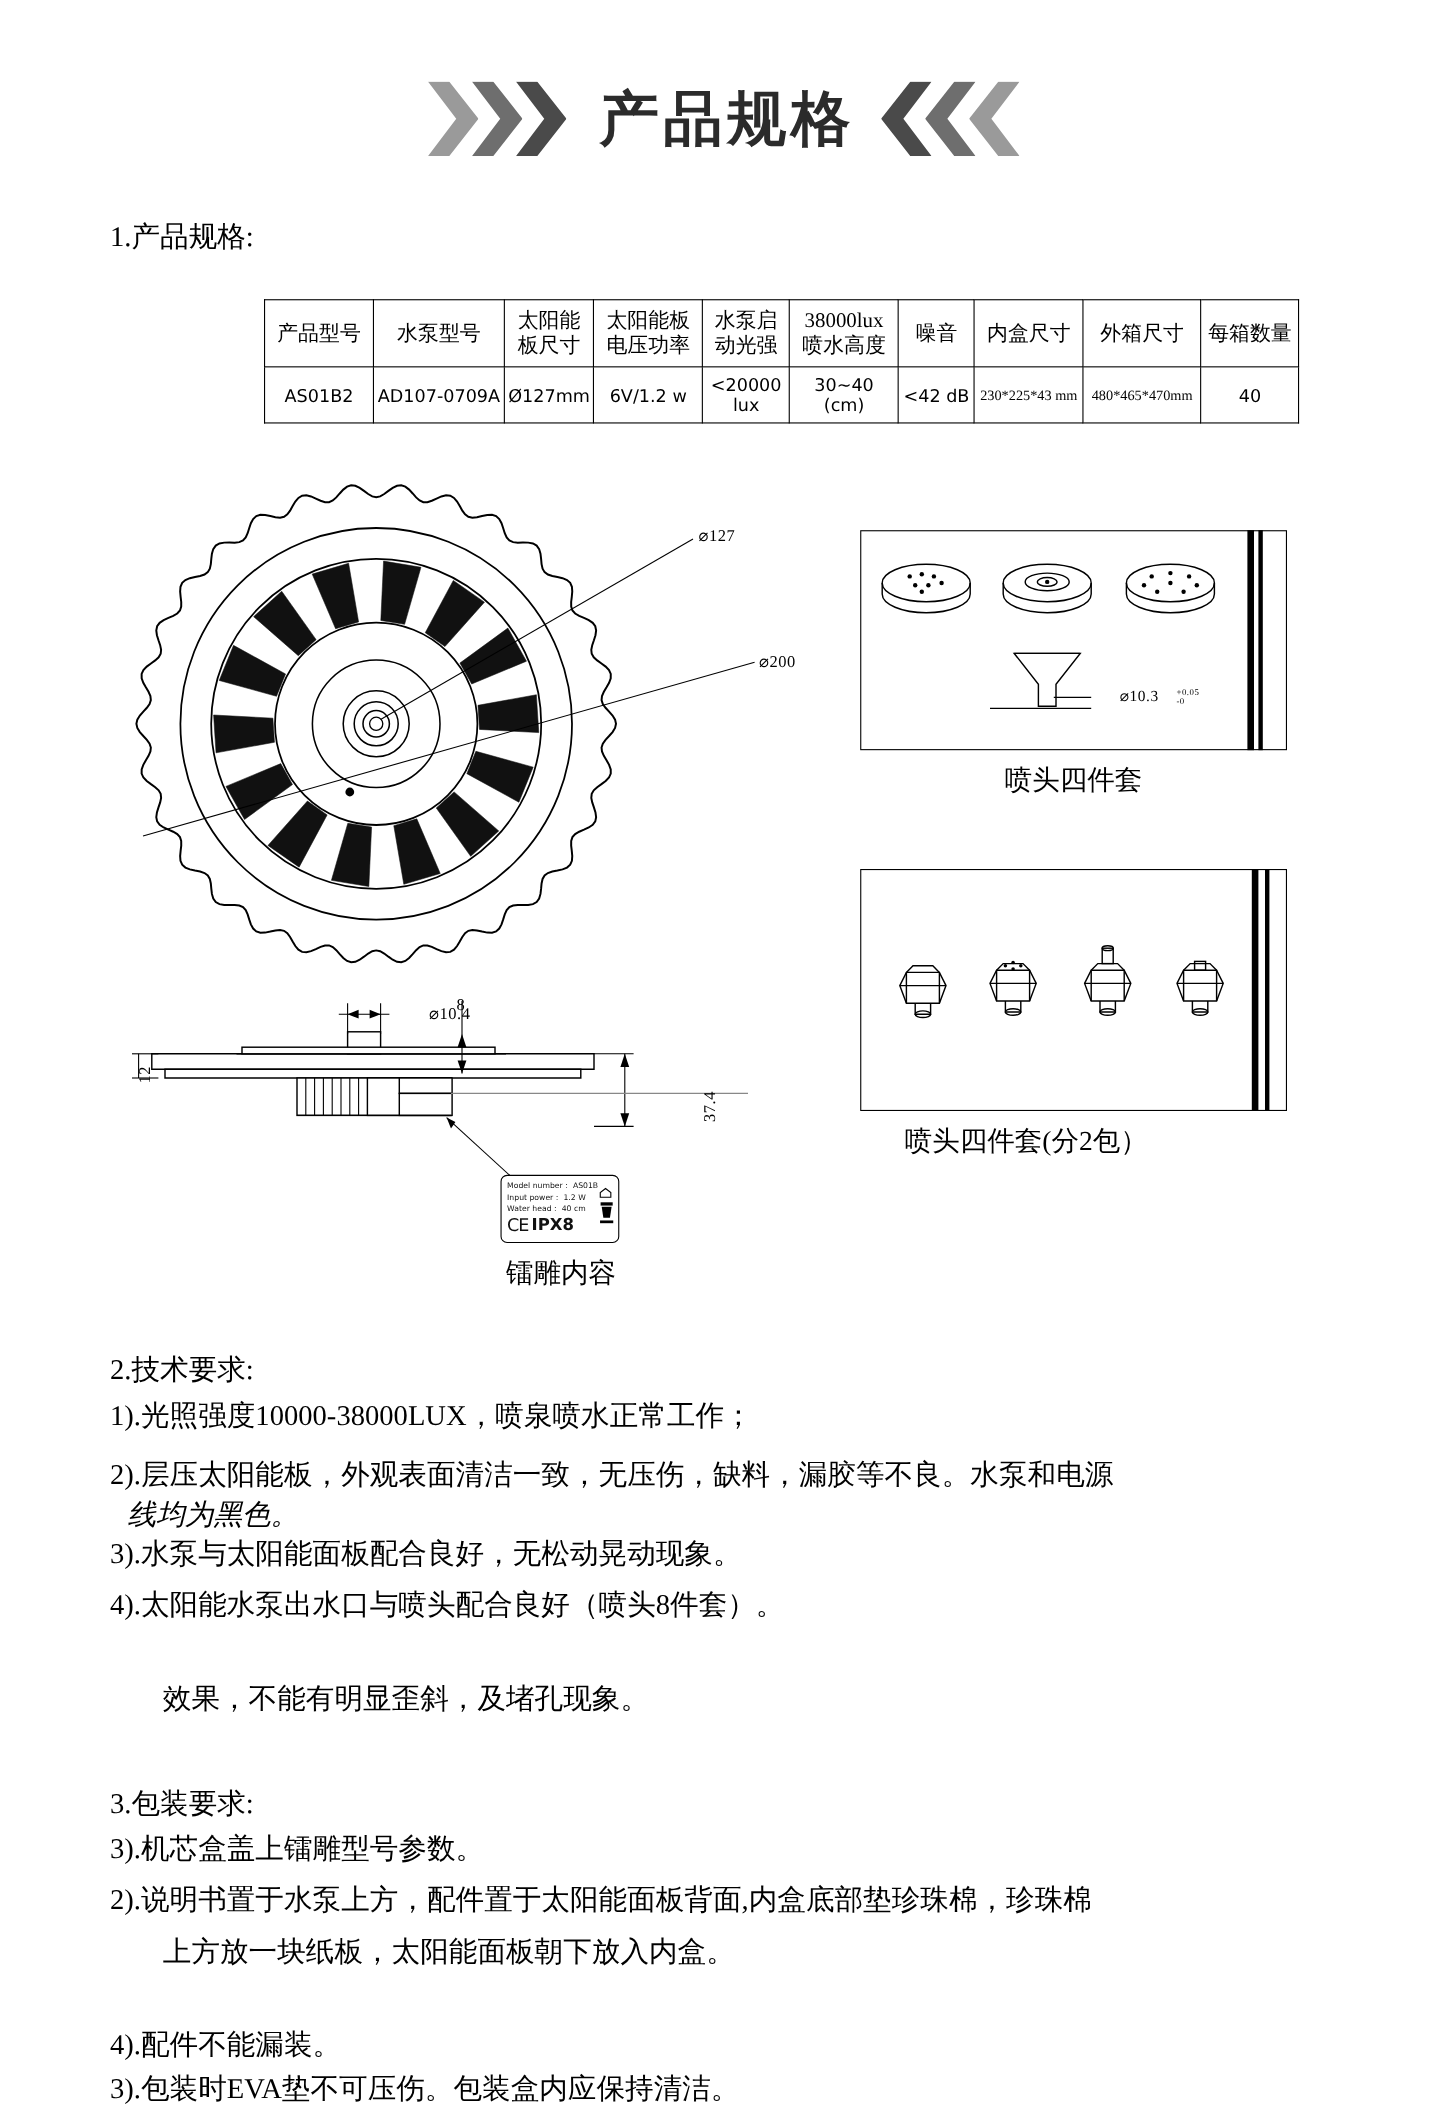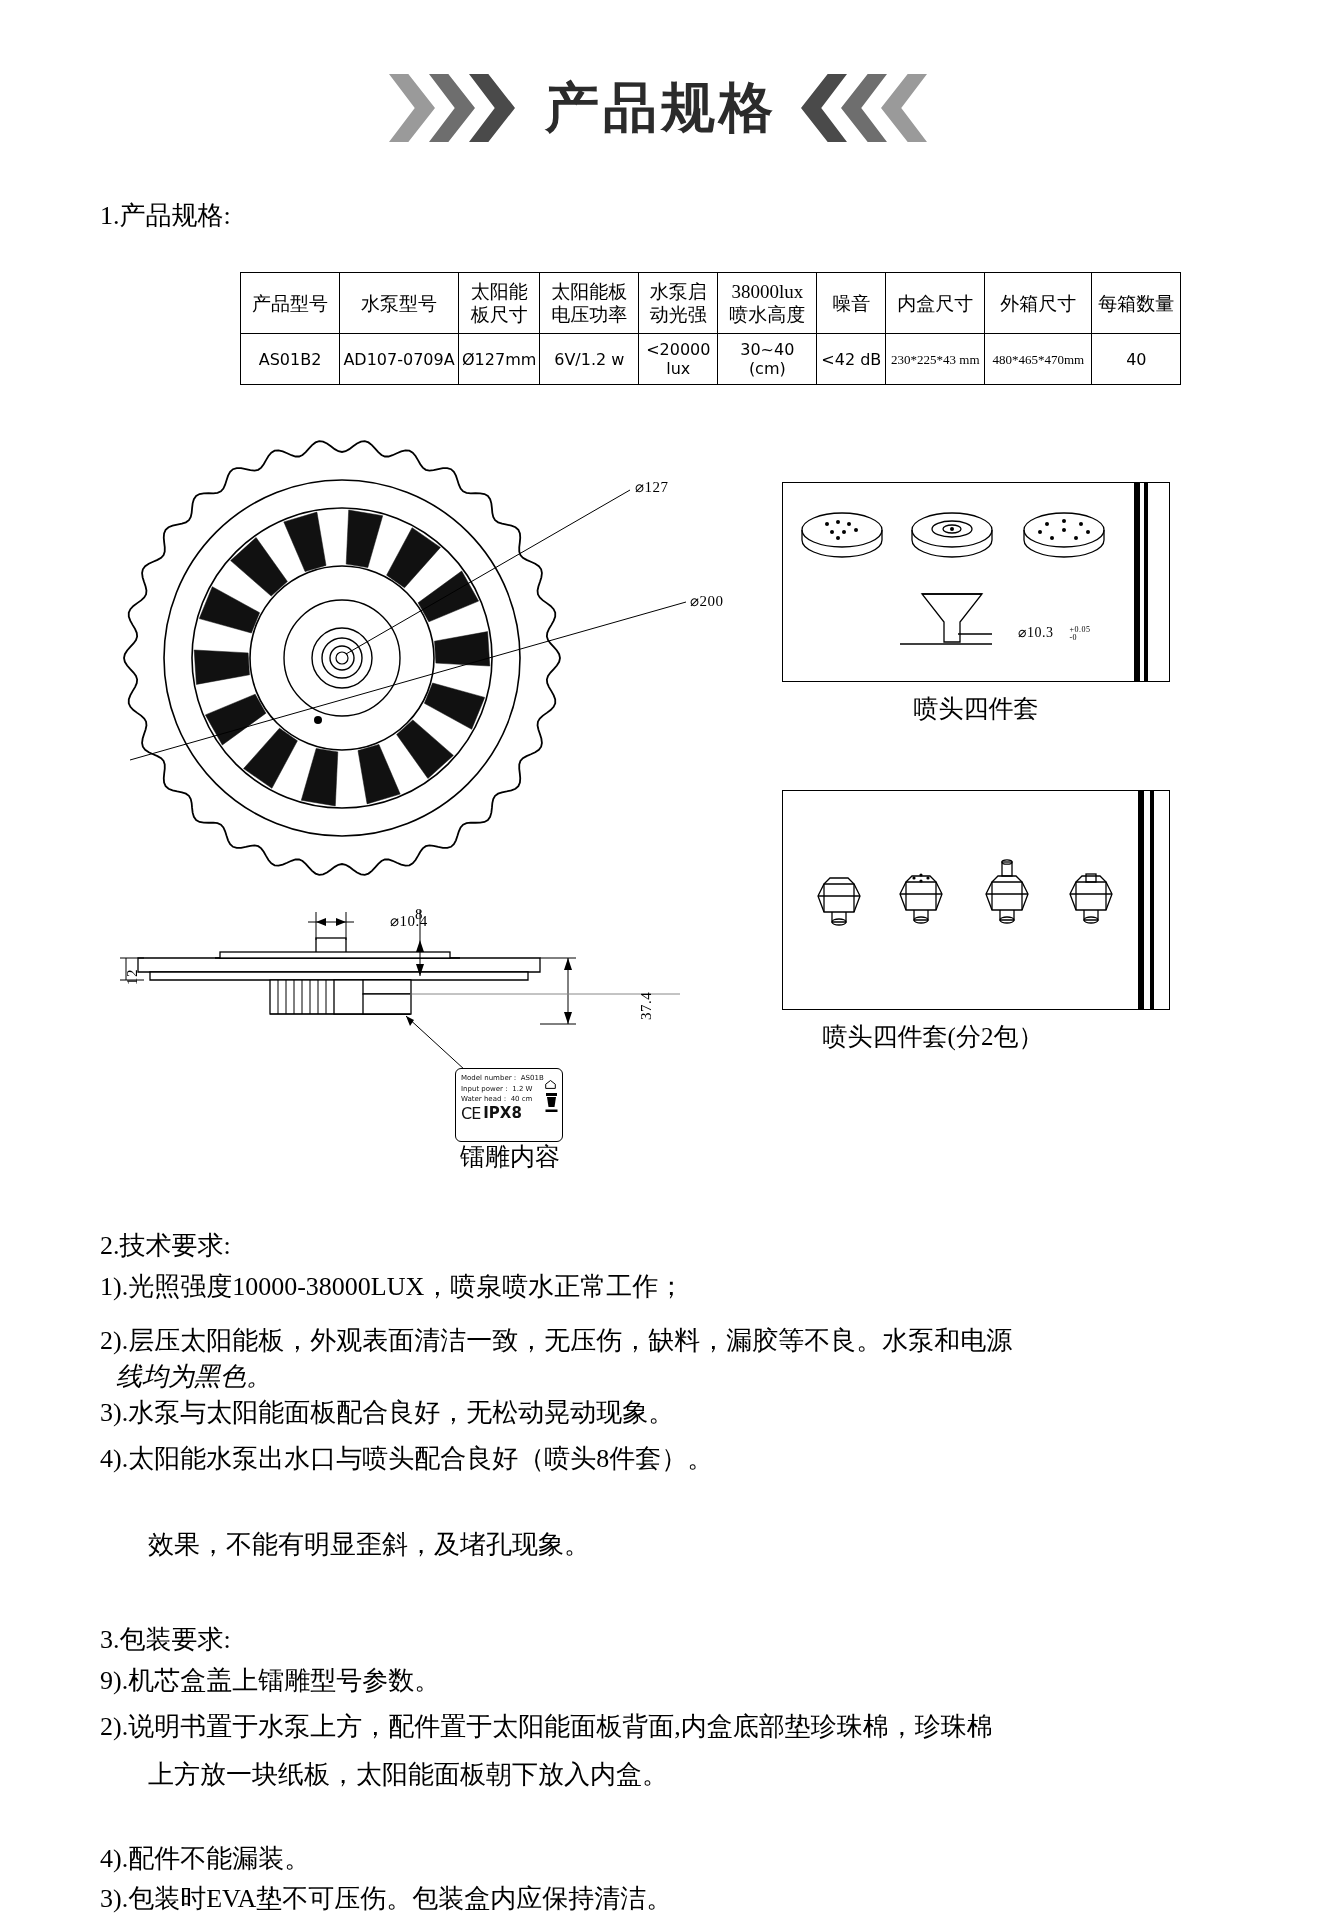--- a/index.html
+++ b/index.html
@@ -125,21 +125,21 @@
     white-space: nowrap;
     font-family: "Liberation Serif", "DejaVu Serif", serif;
   }
 
   
   .laser-label {
     position: absolute;
     left: 455px;
     top: 1068px;
     width: 108px;
-    height: 74px;
+    height: 62px;
     border: 1px solid #000;
     border-radius: 6px;
     background: #fff;
     box-sizing: border-box;
     padding: 4px 5px 18px 5px;
     font-family: "DejaVu Sans", "Liberation Sans", sans-serif;
     font-size: 7px;
     line-height: 10.5px;
     color: #111;
   }
@@ -488,19 +488,19 @@
 
   <div class="sec-head" style="left:100px; top:1228px;">2.技术要求:</div>
   <div class="para" style="left:100px; top:1268px;">1).光照强度10000-38000LUX，喷泉喷水正常工作；</div>
   <div class="para" style="left:100px; top:1322px;">2).层压太阳能板，外观表面清洁一致，无压伤，缺料，漏胶等不良。水泵和电源</div>
   <div class="para" style="left:116px; top:1358px;font-style:italic;">线均为黑色。</div>
   <div class="para" style="left:100px; top:1394px;">3).水泵与太阳能面板配合良好，无松动晃动现象。</div>
   <div class="para" style="left:100px; top:1440px;">4).太阳能水泵出水口与喷头配合良好（喷头8件套）。</div>
   <div class="para" style="left:148px; top:1526px;">效果，不能有明显歪斜，及堵孔现象。</div>
 
   <div class="sec-head" style="left:100px; top:1622px;">3.包装要求:</div>
-  <div class="para" style="left:100px; top:1662px;">9).机芯盒盖上镭雕型号参数。</div>
+  <div class="para" style="left:100px; top:1662px;">3).机芯盒盖上镭雕型号参数。</div>
   <div class="para" style="left:100px; top:1708px;">2).说明书置于水泵上方，配件置于太阳能面板背面,内盒底部垫珍珠棉，珍珠棉</div>
   <div class="para" style="left:148px; top:1756px;">上方放一块纸板，太阳能面板朝下放入内盒。</div>
   <div class="para" style="left:100px; top:1880px;">3).包装时EVA垫不可压伤。包装盒内应保持清洁。</div>
   <div class="para" style="left:100px; top:1840px;">4).配件不能漏装。</div>
 
 </div>
 
 </body></html>

